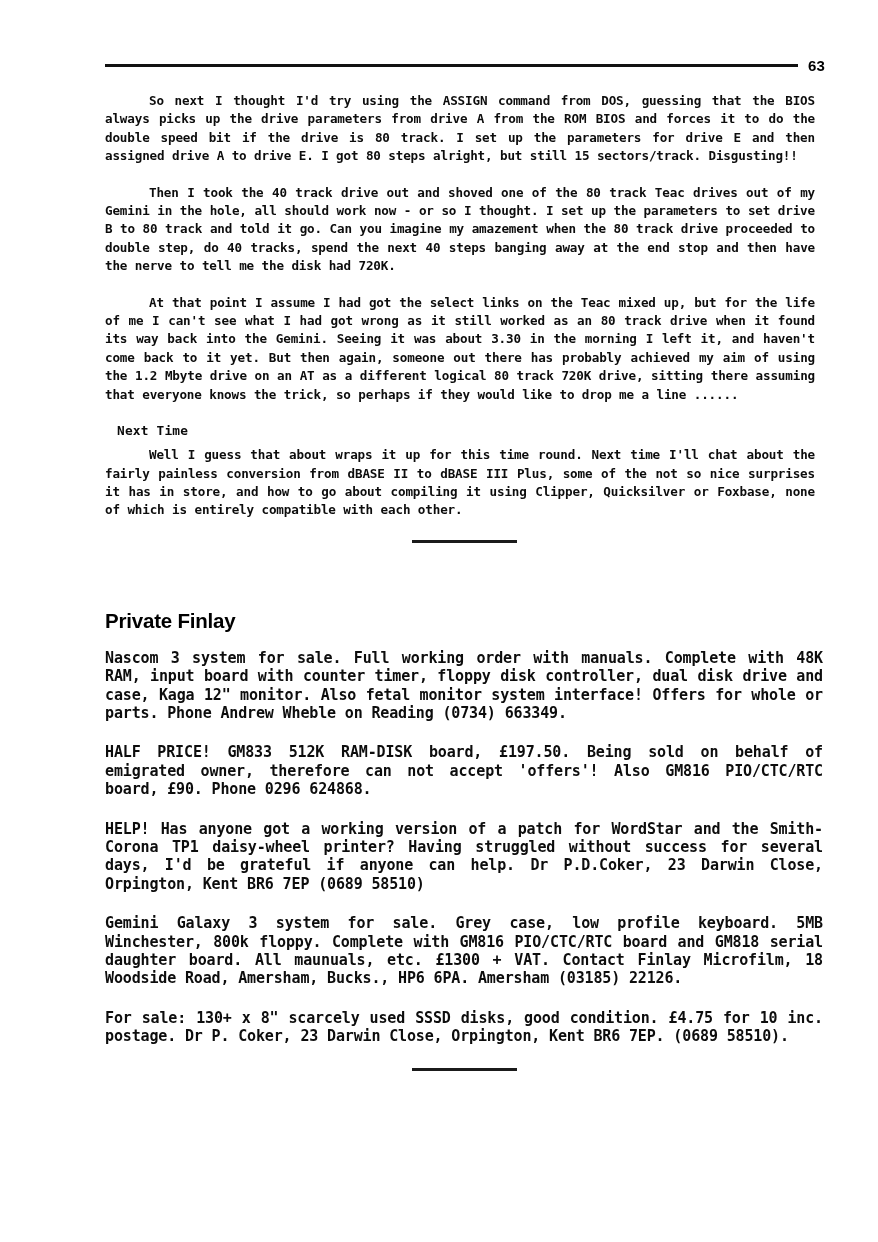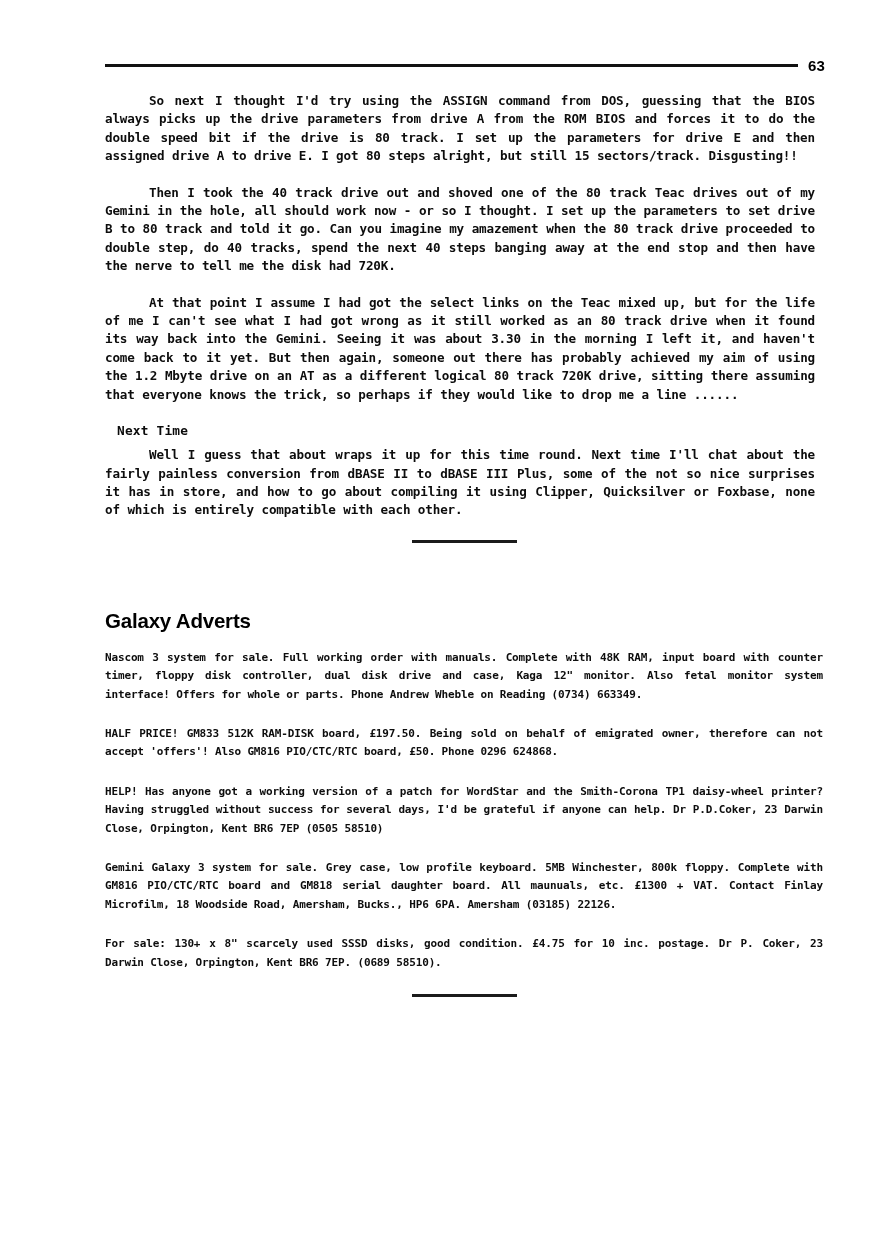--- a/index.html
+++ b/index.html
@@ -103,21 +103,21 @@
     font-size: 20.5px;
     line-height: 24px;
     color: #000000;
     letter-spacing: -0.2px;
   }
 
   p.advert {
     margin: 16px 0 21px 0;
     font-family: "DejaVu Sans Mono", monospace;
     font-weight: bold;
-    font-size: 11px;
+    font-size: 15px;
     line-height: 18.4px;
     text-align: justify;
     color: #0d0d0d;
     letter-spacing: -0.15px;
   }
   p.advert:last-of-type { margin-bottom: 0; }
 
   .adverts-block { margin-top: 66px; }
 </style>
 </head>
@@ -137,25 +137,25 @@
     <p class="body">At that point I assume I had got the select links on the Teac mixed up, but for the life of me I can't see what I had got wrong as it still worked as an 80 track drive when it found its way back into the Gemini.  Seeing it was about 3.30 in the morning I left it, and haven't come back to it yet.  But then again, someone out there has probably achieved my aim of using the 1.2 Mbyte drive on an AT as a different logical 80 track 720K drive, sitting there assuming that everyone knows the trick, so perhaps if they would like to drop me a line ......</p>
 
     <h2 class="subhead">Next Time</h2>
     <p class="body">Well I guess that about wraps it up for this time round.  Next time I'll chat about the fairly painless conversion from dBASE II to dBASE III Plus, some of the not so nice surprises it has in store, and how to go about compiling it using Clipper, Quicksilver or Foxbase, none of which is entirely compatible with each other.</p>
 
     <div class="divider-wrap divider-top">
       <div class="divider"></div>
     </div>
 
     <div class="adverts-block">
-      <h1 class="section-title">Galaxy Adverts</h1>
+      <h1 class="section-title">Private Finlay</h1>
 
       <p class="advert">Nascom 3 system for sale. Full working order with manuals.  Complete with 48K RAM, input board with counter timer, floppy disk controller, dual disk drive and case, Kaga 12" monitor.  Also fetal monitor system interface!  Offers for whole or parts.  Phone Andrew Wheble on Reading (0734) 663349.</p>
-      <p class="advert">HALF PRICE!  GM833 512K RAM-DISK board, £197.50. Being sold on behalf of emigrated owner, therefore can not accept 'offers'!  Also GM816 PIO/CTC/RTC board, £50.  Phone 0296 624868.</p>
-      <p class="advert">HELP!  Has anyone got a working version of a patch for WordStar and the Smith-Corona TP1 daisy-wheel printer?  Having struggled without success for several days, I'd be grateful if anyone can help.  Dr P.D.Coker, 23 Darwin Close, Orpington, Kent BR6 7EP (0505 58510)</p>
+      <p class="advert">HALF PRICE!  GM833 512K RAM-DISK board, £197.50. Being sold on behalf of emigrated owner, therefore can not accept 'offers'!  Also GM816 PIO/CTC/RTC board, £90.  Phone 0296 624868.</p>
+      <p class="advert">HELP!  Has anyone got a working version of a patch for WordStar and the Smith-Corona TP1 daisy-wheel printer?  Having struggled without success for several days, I'd be grateful if anyone can help.  Dr P.D.Coker, 23 Darwin Close, Orpington, Kent BR6 7EP (0689 58510)</p>
       <p class="advert">Gemini Galaxy 3 system for sale. Grey case, low profile keyboard.  5MB Winchester, 800k floppy.  Complete with GM816 PIO/CTC/RTC board and GM818 serial daughter board.  All maunuals, etc. £1300 + VAT.  Contact Finlay Microfilm, 18 Woodside Road, Amersham, Bucks., HP6 6PA.  Amersham (03185) 22126.</p>
       <p class="advert">For sale: 130+ x 8" scarcely used SSSD disks, good condition.  £4.75 for 10 inc. postage.  Dr P. Coker, 23 Darwin Close, Orpington, Kent BR6 7EP.  (0689 58510).</p>
     </div>
 
     <div class="divider-wrap divider-bot">
       <div class="divider"></div>
     </div>
 
   </div>
 </div>

